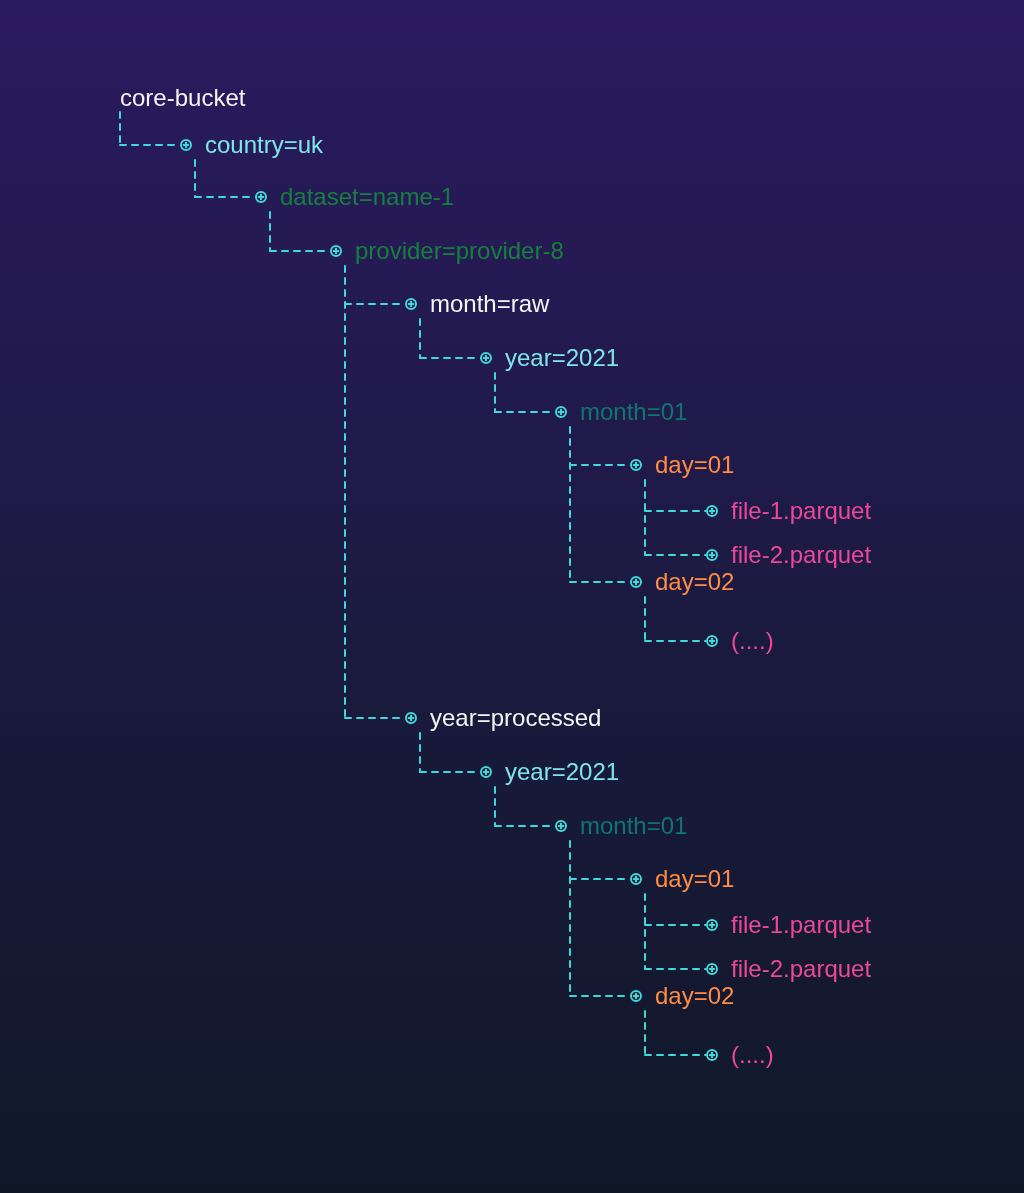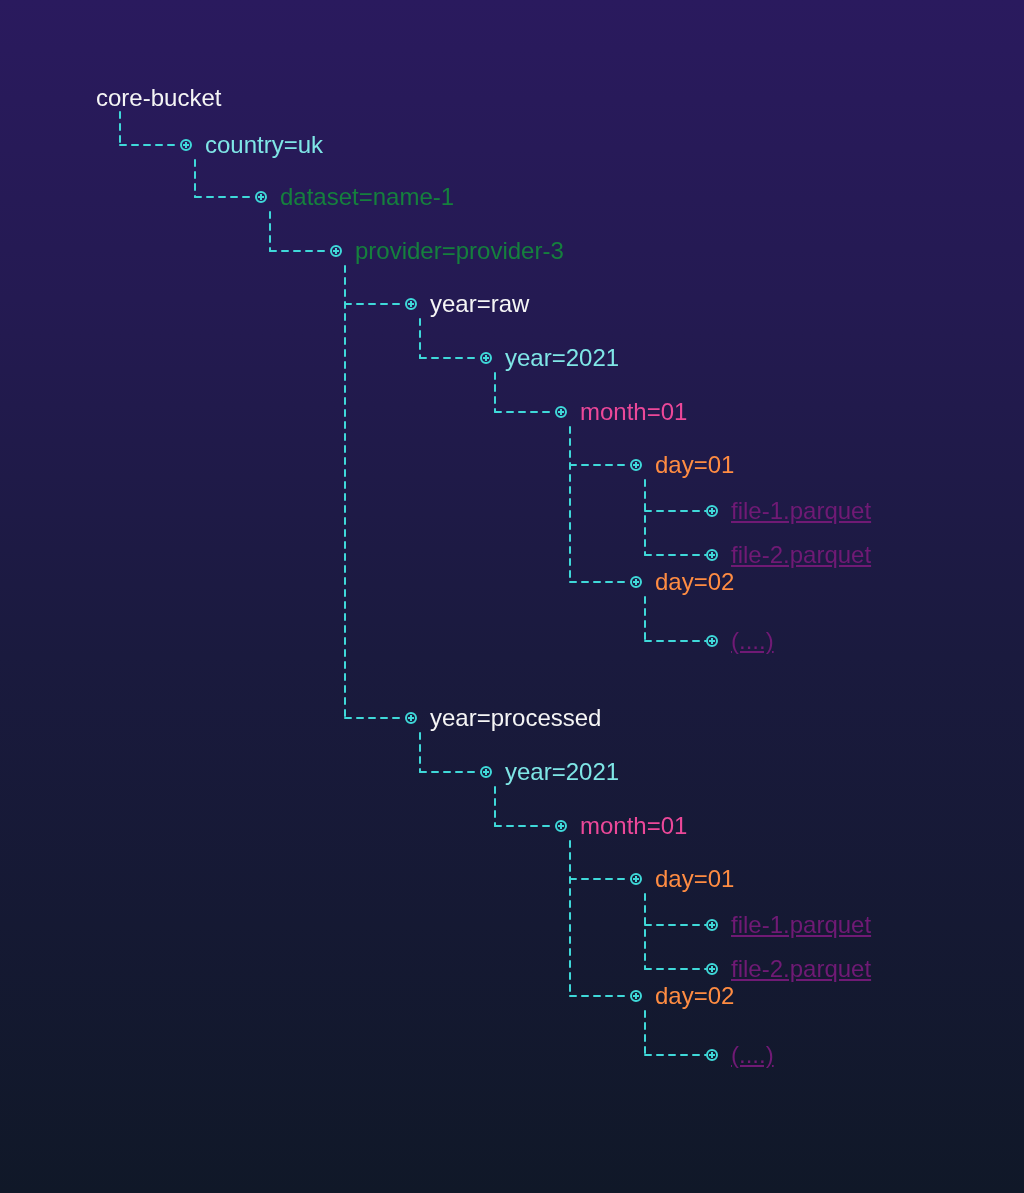--- a/index.html
+++ b/index.html
@@ -46,23 +46,23 @@
   }
   svg.connectors line {
     stroke: #3fd9d9;
     stroke-width: 2;
     stroke-dasharray: 6 6;
     stroke-linecap: round;
   }
   .c-white  { color: #f5f5f5; }
   .c-cyan   { color: #7fe6e6; }
   .c-purple { color: #15803d; }
-  .c-yellow { color: #ec4899; }
+  .c-yellow { color: #0f766e; }
   .c-orange { color: #ff8c42; }
-  .c-pink   { color: #701a75; text-decoration: underline; }
+  .c-pink   { color: #ec4899; }
 </style>
 </head>
 <body>
 
 <svg class="connectors">
 
   <line x1="120" y1="112" x2="120" y2="145"></line>
   <line x1="120" y1="145" x2="180" y2="145"></line>
 
   <line x1="195" y1="160" x2="195" y2="197"></line>
@@ -133,25 +133,25 @@
 <div class="bullet" style="left:706px; top:635px;"></div>
 <div class="bullet" style="left:405px; top:712px;"></div>
 <div class="bullet" style="left:480px; top:766px;"></div>
 <div class="bullet" style="left:555px; top:820px;"></div>
 <div class="bullet" style="left:630px; top:873px;"></div>
 <div class="bullet" style="left:706px; top:919px;"></div>
 <div class="bullet" style="left:706px; top:963px;"></div>
 <div class="bullet" style="left:630px; top:990px;"></div>
 <div class="bullet" style="left:706px; top:1049px;"></div>
 
-<div class="node c-white" style="left:96px; top:86px;">core-bucket</div>
+<div class="node c-white" style="left:120px; top:86px;">core-bucket</div>
 <div class="node c-cyan" style="left:205px; top:133px;text-align:center;">country=uk</div>
 <div class="node c-purple" style="left:280px; top:185px;">dataset=name-1</div>
-<div class="node c-purple" style="left:355px; top:239px;">provider=provider-3</div>
-<div class="node c-white" style="left:430px; top:292px;">year=raw</div>
+<div class="node c-purple" style="left:355px; top:239px;">provider=provider-8</div>
+<div class="node c-white" style="left:430px; top:292px;">month=raw</div>
 <div class="node c-cyan" style="left:505px; top:346px;">year=2021</div>
 <div class="node c-yellow" style="left:580px; top:400px;">month=01</div>
 <div class="node c-orange" style="left:655px; top:453px;">day=01</div>
 <div class="node c-pink" style="left:731px; top:499px;">file-1.parquet</div>
 <div class="node c-pink" style="left:731px; top:543px;">file-2.parquet</div>
 <div class="node c-orange" style="left:655px; top:570px;">day=02</div>
 <div class="node c-pink" style="left:731px; top:629px;">(....)</div>
 <div class="node c-white" style="left:430px; top:706px;">year=processed</div>
 <div class="node c-cyan" style="left:505px; top:760px;">year=2021</div>
 <div class="node c-yellow" style="left:580px; top:814px;">month=01</div>

